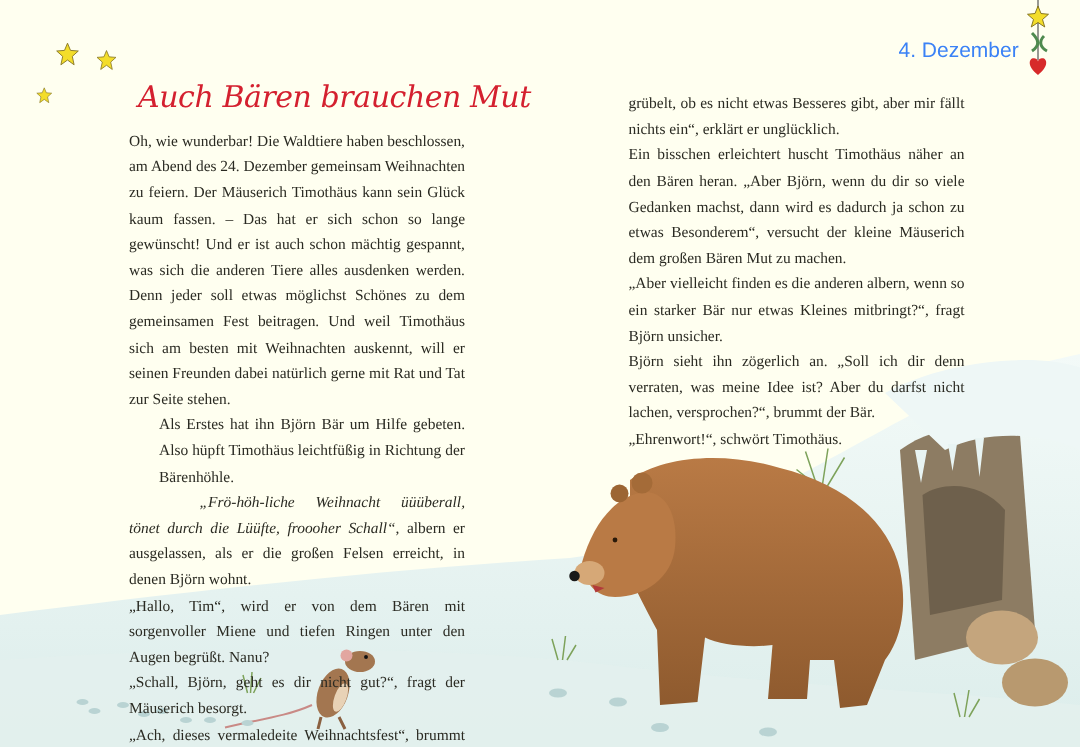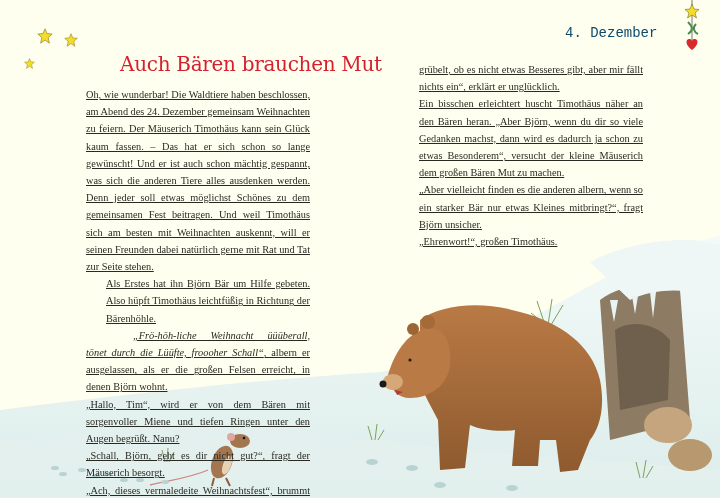--- a/index.html
+++ b/index.html
@@ -1,21 +1,21 @@
 <!DOCTYPE html>
 <html><head>
   <meta charset="utf-8">
   <style>
     html, body { margin:0; padding:0; }
     body { width:720px; height:498px; overflow:hidden; background:#fefeec; position:relative; font-family:"Liberation Serif", serif; }
     .spread { position:absolute; inset:0; background:#fffff0; }
     .snow { position:absolute; inset:0; }
-    .title { position:absolute; left:92px; top:52px; color:#d4202f; font-family:"DejaVu Serif", serif; font-size:20px; letter-spacing:-0.3px; white-space:nowrap;margin-left:28px; }
-    .date { position:absolute; left:565px; top:25px; color:#0c4a6e; font-family:Liberation Mono, monospace; font-size:14px; white-space:nowrap; }
-    .col { position:absolute; font-size:10.3px; line-height:17.2px; color:#2a2a22; text-align:justify;text-decoration:underline; }
+    .title { position:absolute; left:92px; top:52px; color:#d4202f; font-family:"DejaVu Serif", serif; font-style:italic; font-size:20px; letter-spacing:-0.3px; white-space:nowrap; }
+    .date { position:absolute; left:599px; top:25px; color:#3b82f6; font-family:Liberation Sans, sans-serif; font-size:14px; white-space:nowrap; }
+    .col { position:absolute; font-size:10.3px; line-height:17.2px; color:#2a2a22; text-align:justify; }
     .col.left { left:86px; top:86px; width:224px; }
     .col.right { left:419px; top:61px; width:224px; }
     .col p { margin:0; }
     .col p.last-left { text-align-last:left;margin-left:20px; }
     .col em { font-style:italic;margin-left:47px; }
     .star { position:absolute; }
   </style>
 </head>
 <body>
 
@@ -116,16 +116,17 @@
     <p>„Hallo, Tim“, wird er von dem Bären mit sorgenvoller Miene und tiefen Ringen unter den Augen begrüßt. Nanu?</p>
     <p>„Schall, Björn, geht es dir nicht gut?“, fragt der Mäuserich besorgt.</p>
     <p>„Ach, dieses vermaledeite Weihnachtsfest“, brummt der Bär. Erschrocken legt Timothäus die Ohren an. Björn wird doch hoffentlich keinen Rückzieher machen und seine Hilfe für das Weihnachtsfest wieder absagen?!</p>
 
   </div>
 
   <div class="col right">
     <p>grübelt, ob es nicht etwas Besseres gibt, aber mir fällt nichts ein“, erklärt er unglücklich.</p>
     <p>Ein bisschen erleichtert huscht Timothäus näher an den Bären heran. „Aber Björn, wenn du dir so viele Gedanken machst, dann wird es dadurch ja schon zu etwas Besonderem“, versucht der kleine Mäuserich dem großen Bären Mut zu machen.</p>
     <p>„Aber vielleicht finden es die anderen albern, wenn so ein starker Bär nur etwas Kleines mitbringt?“, fragt Björn unsicher.</p>
-    <p>„Ehrenwort!“, großen Timothäus.</p>
+    <p>Björn sieht ihn zögerlich an. „Soll ich dir denn verraten, was meine Idee ist? Aber du darfst nicht lachen, versprochen?“, brummt der Bär.</p>
+    <p>„Ehrenwort!“, schwört Timothäus.</p>
   </div>
 
 </div>
 
 </body></html>

